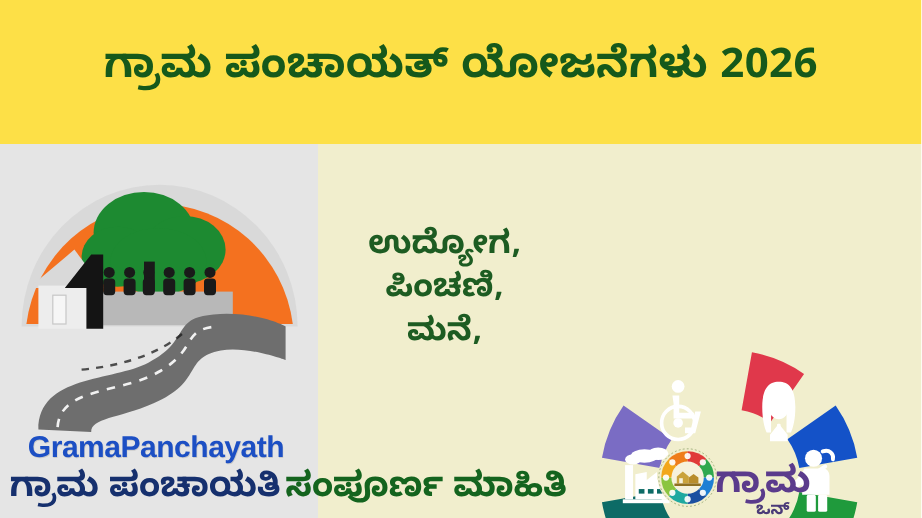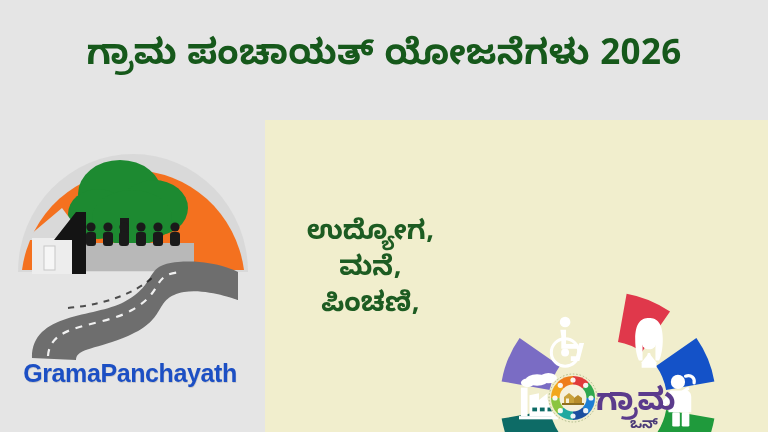--- a/index.html
+++ b/index.html
@@ -10,21 +10,21 @@
     background:#ffffff;
   }
   #poster{
     position:relative;width:768px;height:432px;overflow:hidden;
     background:#ffffff;
   }
 
   
   .header-band{
     position:absolute;left:0;top:0;width:768px;height:120px;
-    background:#e5e5e5;
+    background:#fde047;
     display:flex;align-items:center;justify-content:center;
   }
   .header-title{
     font-family:"Noto Sans Kannada","DejaVu Sans",sans-serif;
     font-size:35px;font-weight:bold;color:#16591b;
     letter-spacing:0.3px;line-height:1.1;white-space:nowrap;
     text-align:center;
   }
 
   
@@ -55,21 +55,20 @@
   }
 
   
   .center-text{
     position:absolute;left:268px;top:70px;width:205px;
     text-align:center;
     font-family:"Noto Sans Kannada","DejaVu Sans",sans-serif;
     font-size:27px;font-weight:bold;color:#1d5c22;
     line-height:1.33;
     z-index:4;
-    margin-top:28px;
   }
   .center-text .line{display:block;white-space:nowrap;}
 
   
   .bottom-caption{
     position:absolute;left:0;top:386px;width:560px;height:46px;
     z-index:6;
     display:flex;align-items:center;
     font-family:"Noto Sans Kannada","DejaVu Sans",sans-serif;
     font-size:29px;font-weight:bold;white-space:nowrap;
@@ -150,22 +149,22 @@
         </svg>
 
         <div class="brand-latin">GramaPanchayath</div>
       </div>
     </div>
 
     <div class="panel-right"></div>
 
     <div class="center-text">
       <span class="line">ಉದ್ಯೋಗ,</span>
+      <span class="line">ಪಿಂಚಣಿ,</span>
       <span class="line">ಮನೆ,</span>
-      <span class="line">ಪಿಂಚಣಿ,</span>
     </div>
 
     <div class="wheel-wrap">
       <svg width="240" height="240" viewBox="0 0 240 240">
         <defs>
 
           <path id="seg" d="M 96.5 14.6
                    A 108 108 0 0 1 143.5 14.6
                    L 133.0 62.5
                    A 59 59 0 0 0 107.0 62.5
@@ -318,14 +317,18 @@
           <circle cx="0" cy="0" r="24" fill="none" stroke="#5e7d3a" stroke-width="0.8" opacity="0.55" stroke-dasharray="1.6 1.8"></circle>
         </g>
 
         <text x="52" y="42" font-family="'Noto Sans Kannada','DejaVu Sans',sans-serif" font-size="31" font-weight="bold" fill="#5b3b8c">ಗ್ರಾಮ</text>
         <text x="86" y="60" font-family="'Noto Sans Kannada','DejaVu Sans',sans-serif" font-size="14" font-weight="bold" fill="#4a3a78">ಒನ್</text>
       </svg>
     </div>
 
   </div>
 
+  <div class="bottom-caption">
+    <span class="cap-a">ಗ್ರಾಮ ಪಂಚಾಯತಿ</span>
+    <span class="cap-b">ಸಂಪೂರ್ಣ ಮಾಹಿತಿ</span>
+  </div>
 
 </div>
 
 </body></html>

